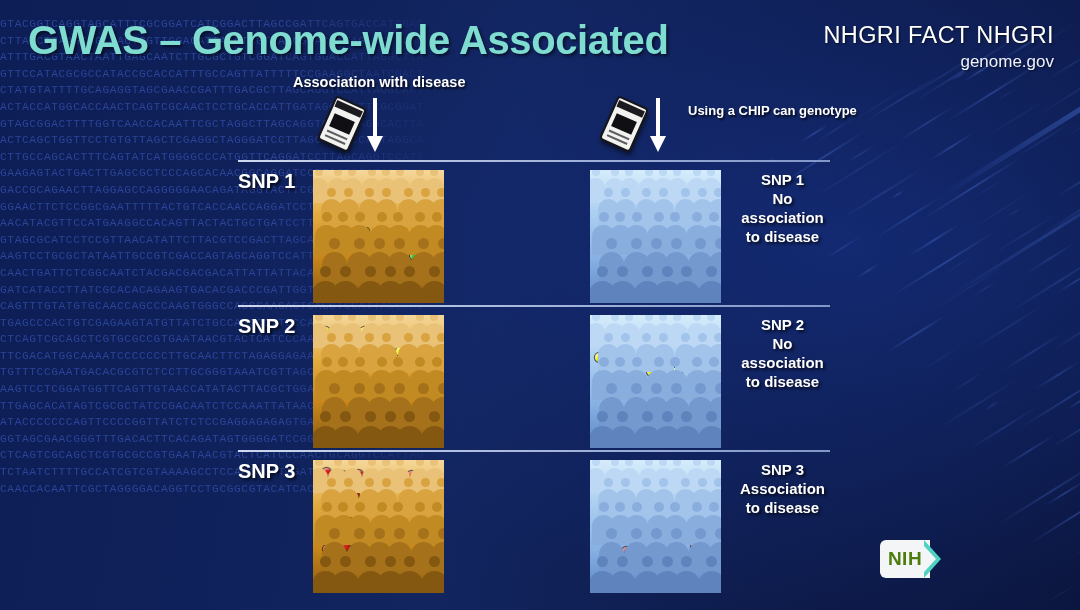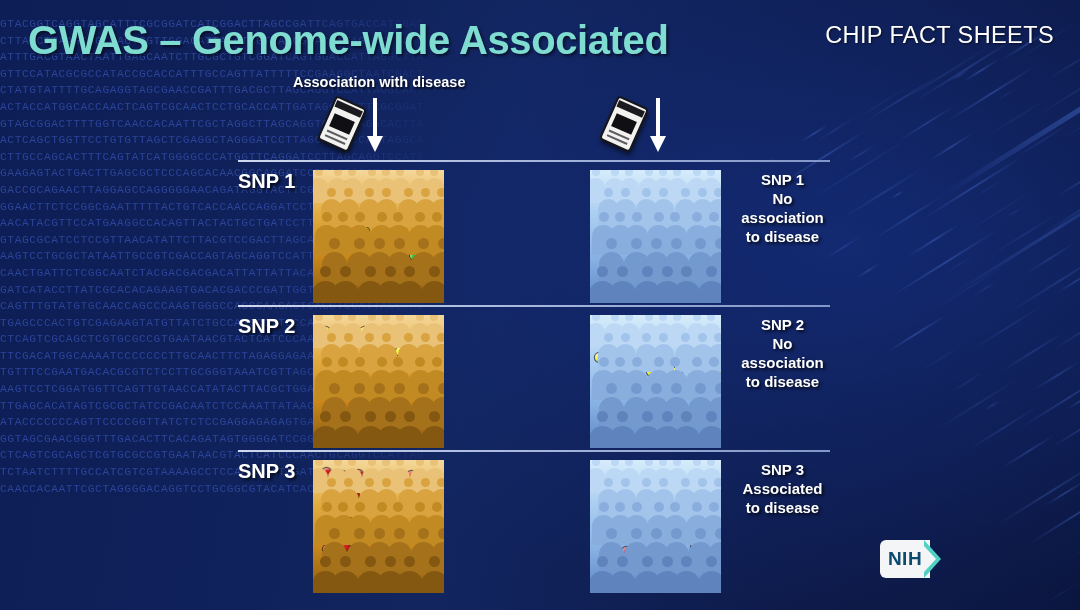--- a/index.html
+++ b/index.html
@@ -83,21 +83,21 @@
   .panel .crowd span{position:absolute;border-radius:50% 50% 0 0;}
   .dot{position:absolute;width:9px;height:9px;border-radius:50%;
     box-shadow:0 0 0 1.2px rgba(0,0,0,.55), inset -1.5px -1.5px 1.5px rgba(0,0,0,.25),
                inset 1.5px 1.5px 1.5px rgba(255,255,255,.55);}
 
   
   .nih{position:absolute;left:880px;top:540px;display:flex;align-items:center;gap:9px;}
   .nih .mark{position:relative;width:62px;height:38px;}
   .nih .plate{position:absolute;left:0;top:0;width:50px;height:38px;background:#f4f5f7;
     border-radius:6px 0 0 6px;display:flex;align-items:center;justify-content:center;}
-  .nih .plate b{font-size:19px;font-weight:bold;color:#0c4a6e;letter-spacing:.5px;}
+  .nih .plate b{font-size:19px;font-weight:bold;color:#4d7c0f;letter-spacing:.5px;}
   .nih .chev{position:absolute;left:44px;top:0;width:0;height:0;
     border-top:19px solid transparent;border-bottom:19px solid transparent;
     border-left:17px solid #4fd2c2;}
   .nih .chev-in{position:absolute;left:44px;top:6px;width:0;height:0;
     border-top:13px solid transparent;border-bottom:13px solid transparent;
     border-left:12px solid #f4f5f7;}
   .nih .txt{font-size:11px;color:#ffffff;line-height:14px;letter-spacing:.1px;}
 </style>
 </head>
 <body>
@@ -200,26 +200,28 @@
 AAGTCCTCGGATGGTTCAGTTGTAACCATATACTTACGCTGGACTTAGCAGGTCCATT
 TTGAGCACATAGTCGCGCTATCCGACAATCTCCAAATTATAACATACAGGTCCATTAG
 ATACCCCCCCAGTTCCCCGGTTATCTCTCCGAGGAGAGAGTGAGCGGTCCATTAGGCA
 GGTAGCGAACGGGTTTGACACTTCACAGATAGTGGGGATCCGGGCAGGTCCATTAGGC
 CTCAGTCGCAGCTCGTGCGCCGTGAATAACGTACTCATCCCAACTGCAGGTCCATTAG
 TCTAATCTTTTGCCATCGTCGTAAAAGCCTCCAAGAGATTGATCATAGGTCCATTAGG
 CAACCACAATTCGCTAGGGGACAGGTCCTGCGGCGTACATCACTTAGCAGGTCCATTA</div>
 
   <div class="title">GWAS – Genome-wide Associated</div>
   <div class="brand">
-    <div class="b1">CHIP FACT SHEETS</div>
+    <div class="b1">NHGRI FACT NHGRI</div>
+    <div class="b2">genome.gov</div>
   </div>
 
   <div class="col-label" id="lbl-case">Association with disease</div>
 
   <div class="chip-note">
+    <div>Using a CHIP can genotype</div>
   </div>
 
   <div class="chip" id="chip1">
     <div class="body"></div>
       <div class="band"></div>
       <div class="win"></div>
     <div class="ln" style="top:35px"></div>
       <div class="ln" style="top:40px"></div>
   </div>
   <div class="chip" id="chip2">
@@ -771,21 +773,21 @@
             <span style="left:108.2px;top:111px;width:27px;height:36px;background:#5f84bd;border-radius:14.850000000000001px 14.850000000000001px 2px 2px;z-index:5"></span>
             <span style="left:116.2px;top:96px;width:11px;height:11px;background:#5f84bd;border-radius:50%;z-index:5"></span>
           </div>
           <i class="dot" style="left:22px;top:12px;background:#d81f1f"></i>
           <i class="dot" style="left:64px;top:36px;background:#d81f1f"></i>
           <i class="dot" style="left:32px;top:87px;background:#d81f1f"></i>
           <i class="dot" style="left:101px;top:83px;background:#d81f1f"></i>
         </div>
         <div class="snp-right">
           <div>SNP 3</div>
-          <div>Associated</div>
+          <div>Association</div>
           <div>to disease</div>
         </div>
       </div>
     </div>
 
   <div class="nih">
     <div class="mark">
       <div class="plate">
           <b>NIH</b>
         </div>

